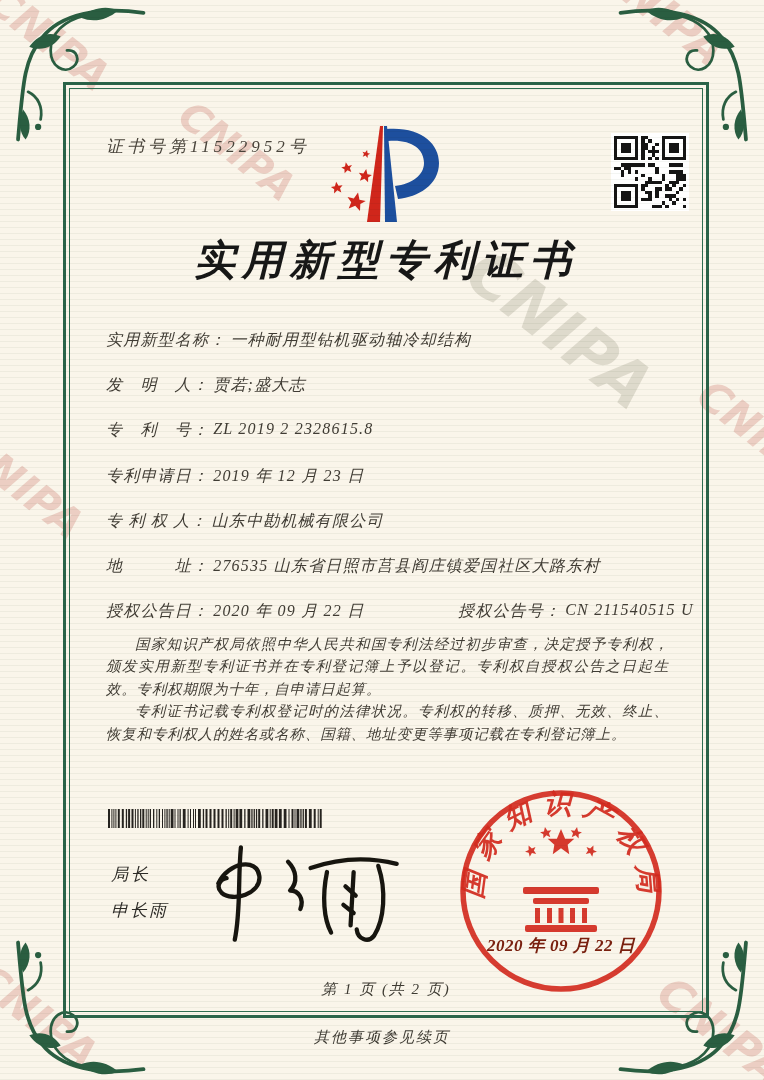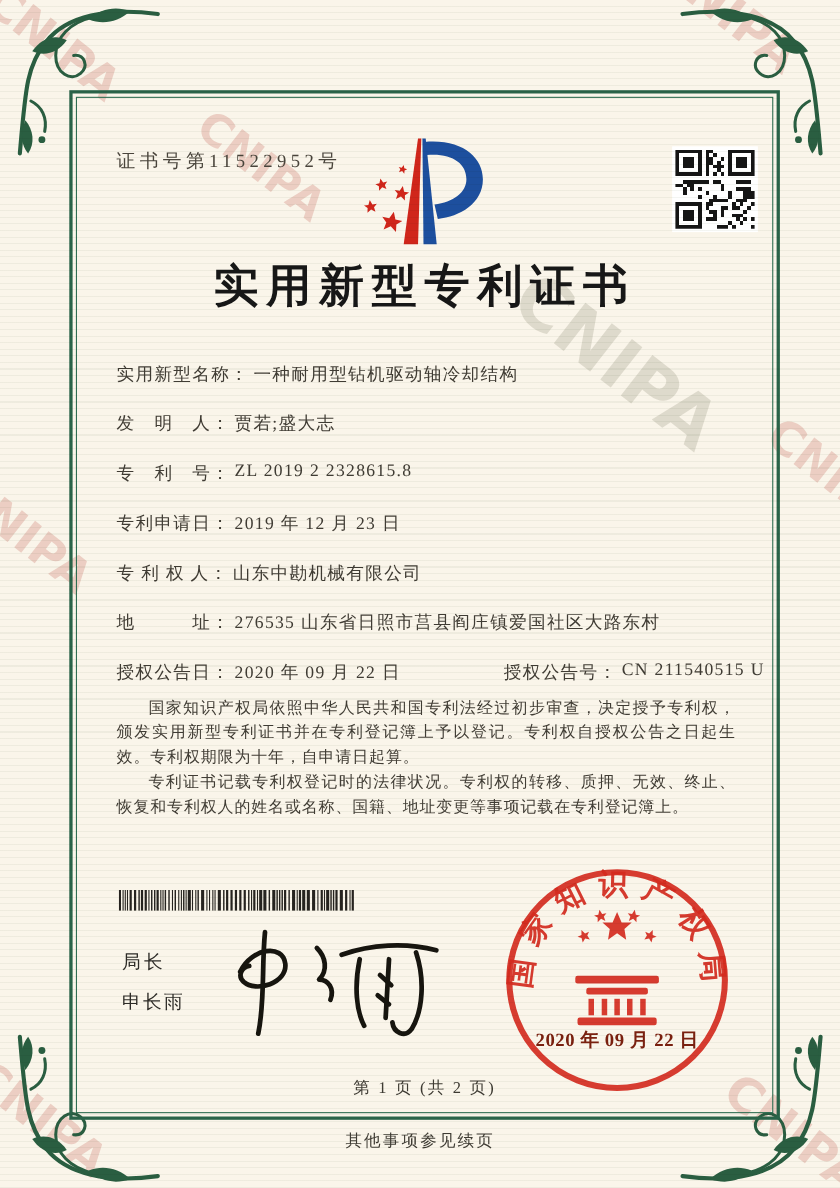--- a/index.html
+++ b/index.html
@@ -1,18 +1,18 @@
 <!DOCTYPE html>
 <html><head>
 <meta charset="utf-8">
 <style>
   html,body{margin:0;padding:0;background:#e8e4d8;}
   .cert{
     position:relative;width:764px;height:1080px;background:#faf5ea;
-    font-family:"Liberation Serif","DejaVu Serif",serif;color:#3d3a35;overflow:hidden;
+    font-family:"Liberation Serif","DejaVu Serif",serif;color:#3d3a35;overflow:hidden;font-style:italic;
   }
   .cert::after{ 
     content:"";position:absolute;inset:0;pointer-events:none;
     background:repeating-linear-gradient(0deg, rgba(140,158,132,0.10) 0 1px, transparent 1px 6px);
     mix-blend-mode:multiply;
   }
   .wm{
     position:absolute;font-family:"DejaVu Sans",sans-serif;font-weight:700;
     transform:rotate(38deg);pointer-events:none;white-space:nowrap;user-select:none;
   }

